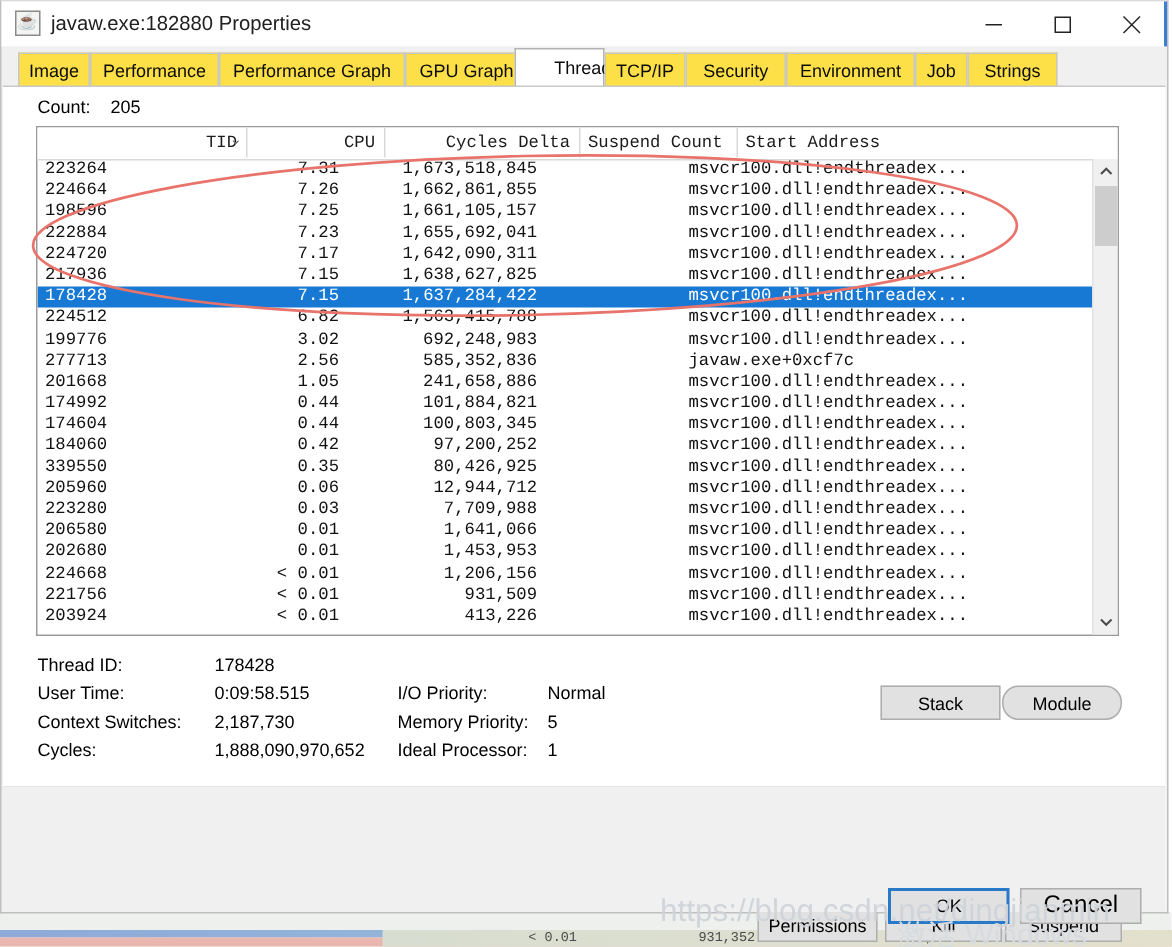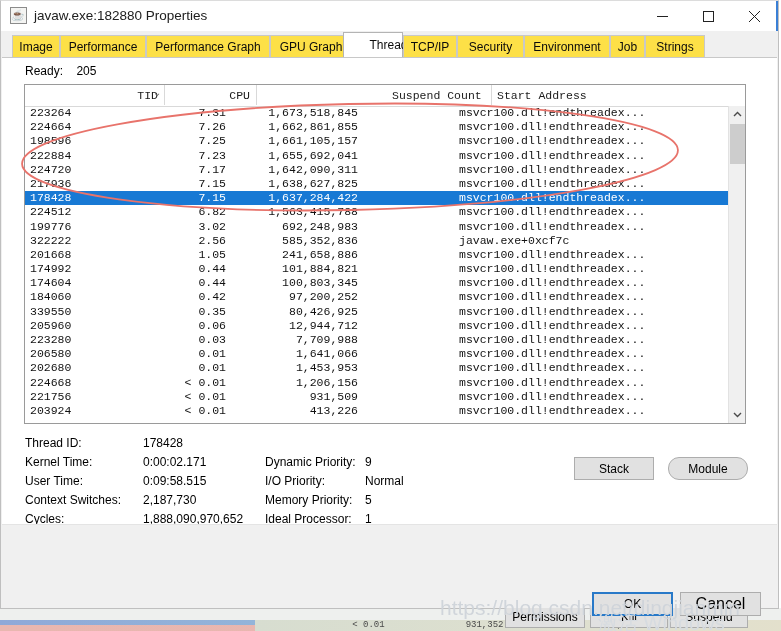--- a/index.html
+++ b/index.html
@@ -163,21 +163,21 @@
   .dlabel2{position:absolute;left:240px;top:0;}
   .dvalue2{position:absolute;left:340px;top:0;}
 
   
   .btn{
     position:absolute;box-sizing:border-box;
     background:#e1e1e1;border:1px solid #adadad;
     display:flex;align-items:center;justify-content:center;
     font-size:12px;color:#000;
   }
-  #btn-stack{left:572px;top:399px;width:80px;height:23px;}
+  #btn-stack{left:585px;top:399px;width:80px;height:23px;}
   #btn-module{left:666px;top:399px;width:80px;height:23px;border-radius:11px;}
   #btn-permissions{left:503px;top:547px;width:80px;height:23px;}
   #btn-kill{left:588px;top:547px;width:78px;height:23px;}
   #btn-suspend{left:668px;top:547px;width:78px;height:23px;}
 
   #sep-line{
     position:absolute;left:1px;top:523px;right:1px;height:1px;background:#e4e4e4;
   }
   #bottom-bar{
     position:absolute;left:1px;top:524px;right:1px;bottom:0;background:#f0f0f0;
@@ -256,28 +256,29 @@
       <div class="tab" style="left: 455px; width: 67px;">Security</div>
       <div class="tab" style="left: 522px; width: 86px;">Environment</div>
       <div class="tab" style="left: 608px; width: 35px;">Job</div>
       <div class="tab" style="left: 643px; width: 60px;">Strings</div>
     </div>
   <div id="tabs-underline"></div>
 
   <div id="panel">
 
     <div id="count-row">
-      <span>Ready:</span>
+      <span>Count:</span>
       <span class="cval">205</span>
     </div>
 
     <div id="listbox">
       <div id="list-header">
         <div class="hcell r" style="left:0;width:140px;">TID</div>
         <div class="hcell r" style="left:140px;width:92px;">CPU</div>
+        <div class="hcell r" style="left:232px;width:130px;">Cycles Delta</div>
         <div class="hcell l" style="left:362px;width:105px;">Suspend Count</div>
         <div class="hcell l" style="left:467px;width:238px;border-right:none;">Start Address</div>
         <div id="sort-caret">⌄</div>
       </div>
 
       <div id="rows">
           <div class="row">
             <span class="c c-tid">223264</span>
             <span class="c c-cpu">7.31</span>
             <span class="c c-cyc">1,673,518,845</span>
@@ -325,21 +326,21 @@
             <span class="c c-cyc">1,563,415,788</span>
             <span class="c c-addr">msvcr100.dll!endthreadex...</span>
           </div>
           <div class="row">
             <span class="c c-tid">199776</span>
             <span class="c c-cpu">3.02</span>
             <span class="c c-cyc">692,248,983</span>
             <span class="c c-addr">msvcr100.dll!endthreadex...</span>
           </div>
           <div class="row">
-            <span class="c c-tid">322222</span>
+            <span class="c c-tid">277713</span>
             <span class="c c-cpu">2.56</span>
             <span class="c c-cyc">585,352,836</span>
             <span class="c c-addr">javaw.exe+0xcf7c</span>
           </div>
           <div class="row">
             <span class="c c-tid">201668</span>
             <span class="c c-cpu">1.05</span>
             <span class="c c-cyc">241,658,886</span>
             <span class="c c-addr">msvcr100.dll!endthreadex...</span>
           </div>
@@ -425,26 +426,20 @@
         </div>
       </div>
     </div>
 
     <div id="details">
       <div class="drow">
         <span class="dlabel">Thread ID:</span>
         <span class="dvalue">178428</span>
       </div>
       <div class="drow">
-        <span class="dlabel">Kernel Time:</span>
-        <span class="dvalue">0:00:02.171</span>
-        <span class="dlabel2">Dynamic Priority:</span>
-        <span class="dvalue2">9</span>
-      </div>
-      <div class="drow">
         <span class="dlabel">User Time:</span>
         <span class="dvalue">0:09:58.515</span>
         <span class="dlabel2">I/O Priority:</span>
         <span class="dvalue2">Normal</span>
       </div>
       <div class="drow">
         <span class="dlabel">Context Switches:</span>
         <span class="dvalue">2,187,730</span>
         <span class="dlabel2">Memory Priority:</span>
         <span class="dvalue2">5</span>

